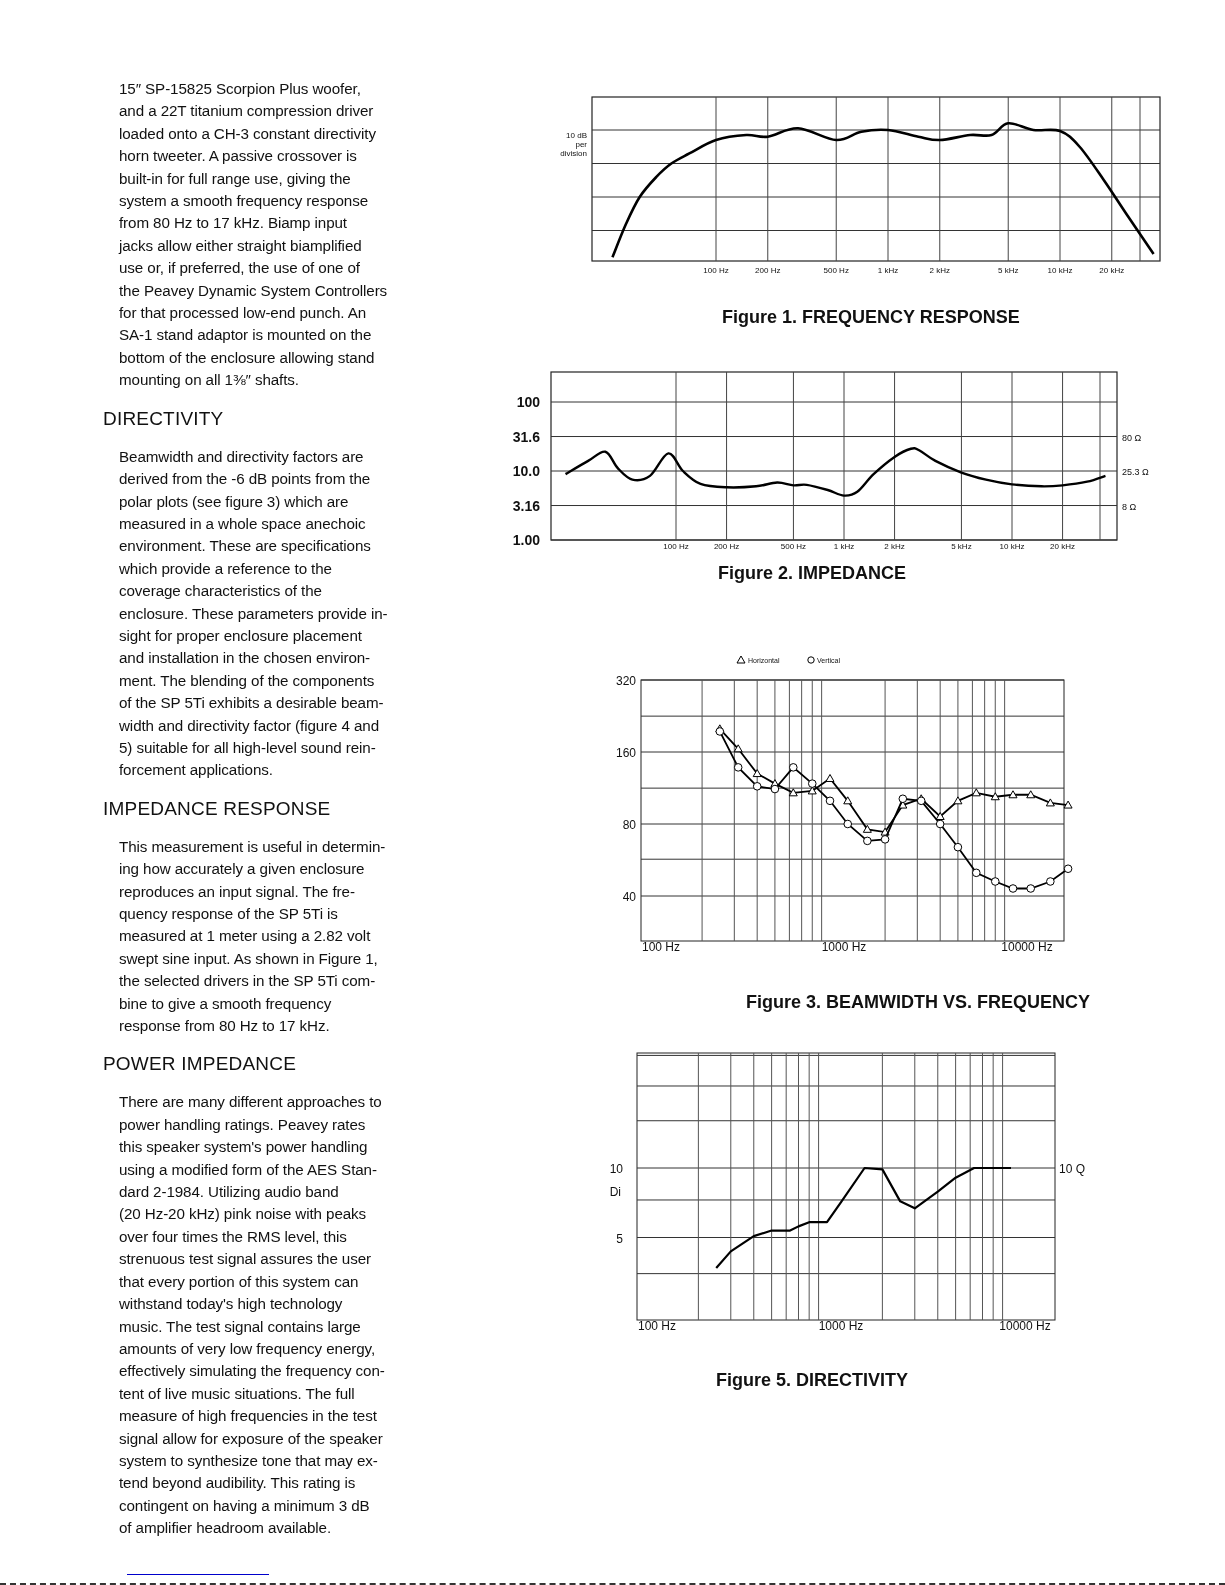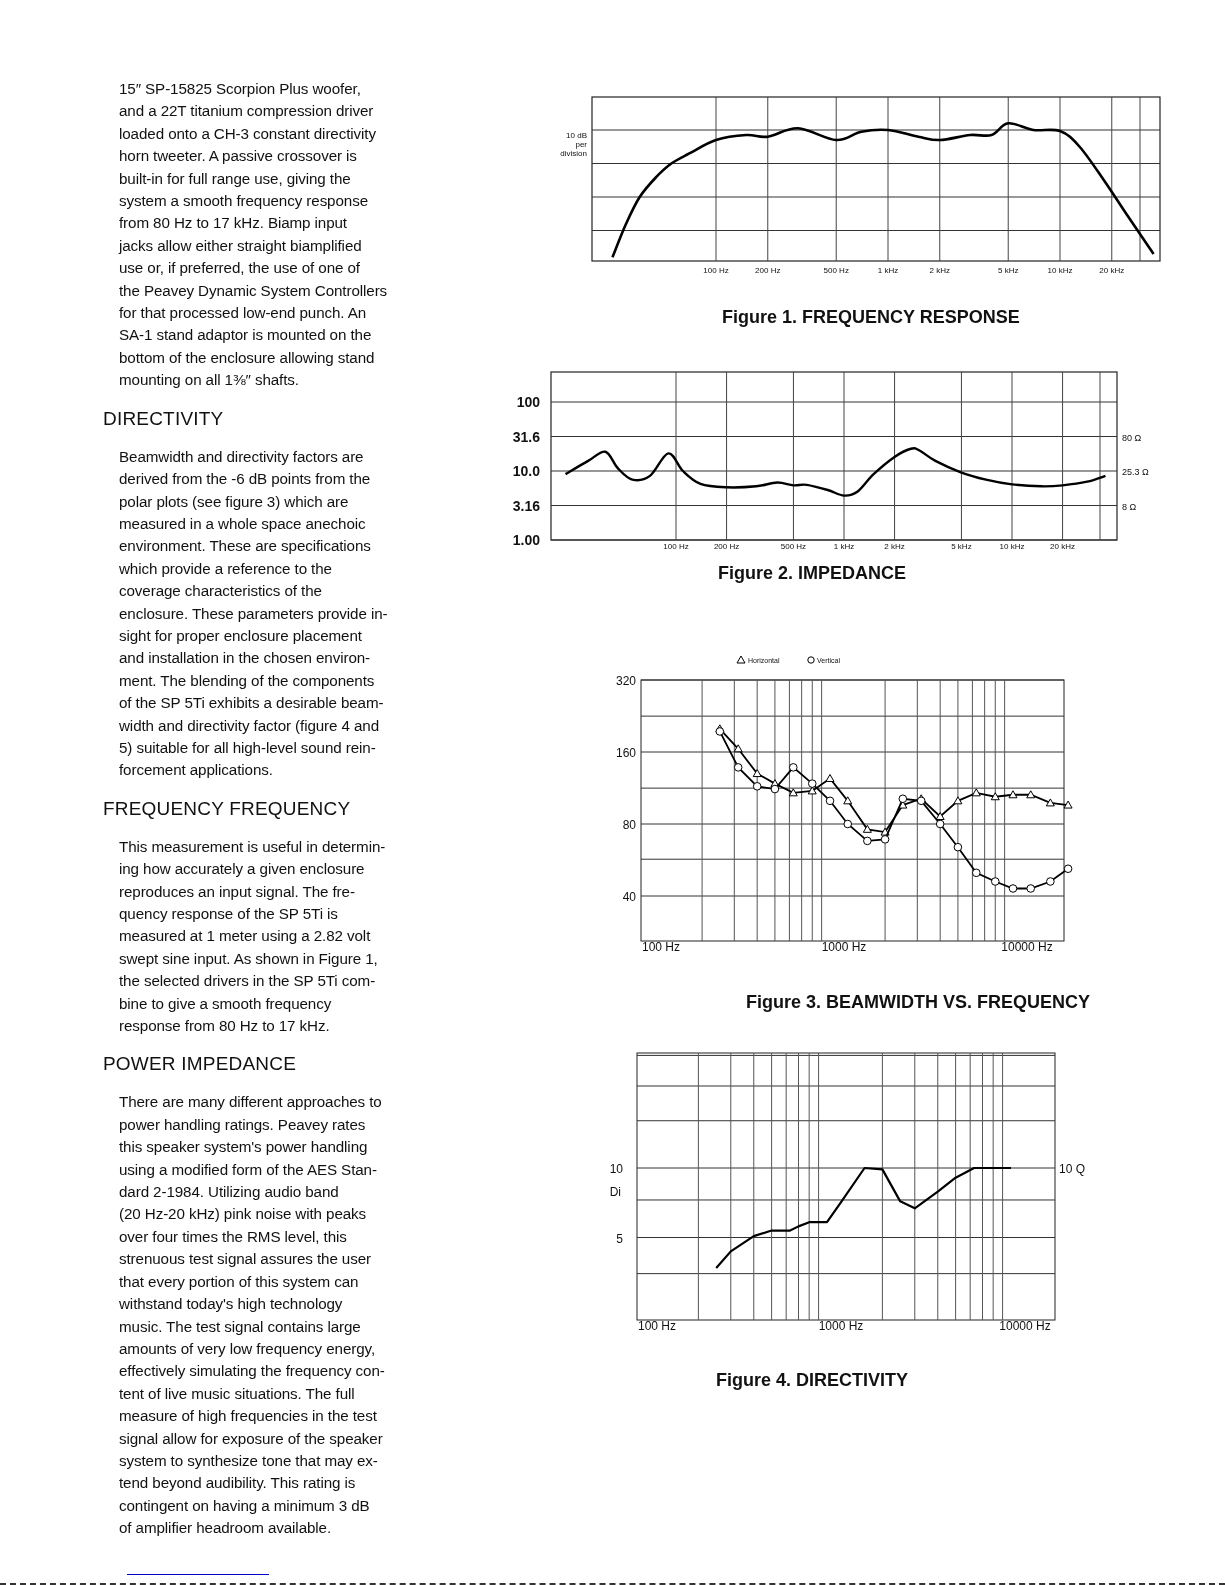--- a/index.html
+++ b/index.html
@@ -42,21 +42,21 @@
 which provide a reference to the
 coverage characteristics of the
 enclosure. These parameters provide in-
 sight for proper enclosure placement
 and installation in the chosen environ-
 ment. The blending of the components
 of the SP 5Ti exhibits a desirable beam-
 width and directivity factor (figure 4 and
 5) suitable for all high-level sound rein-
 forcement applications.</p>
-  <h2 class="heading">FREQUENCY FREQUENCY</h2>
+  <h2 class="heading">IMPEDANCE RESPONSE</h2>
   <p class="para">This measurement is useful in determin-
 ing how accurately a given enclosure
 reproduces an input signal. The fre-
 quency response of the SP 5Ti is
 measured at 1 meter using a 2.82 volt
 swept sine input. As shown in Figure 1,
 the selected drivers in the SP 5Ti com-
 bine to give a smooth frequency
 response from 80 Hz to 17 kHz.</p>
   <h2 class="heading">POWER IMPEDANCE</h2>
@@ -262,16 +262,16 @@
       <line x1="970.1798300705905" y1="1053" x2="970.1798300705905" y2="1320" stroke="#555" stroke-width="1"></line>
       <line x1="982.4980393626233" y1="1053" x2="982.4980393626233" y2="1320" stroke="#555" stroke-width="1"></line>
       <line x1="993.1685576065177" y1="1053" x2="993.1685576065177" y2="1320" stroke="#555" stroke-width="1"></line>
       <line x1="1002.5806217368358" y1="1053" x2="1002.5806217368358" y2="1320" stroke="#555" stroke-width="1"></line>
       <text x="657" y="1330" font-size="12" text-anchor="middle" fill="#111">100 Hz</text>
       <text x="841" y="1330" font-size="12" text-anchor="middle" fill="#111">1000 Hz</text>
       <text x="1025" y="1330" font-size="12" text-anchor="middle" fill="#111">10000 Hz</text>
       <polyline points="716.2209615956549,1268.08 730.7903108684179,1251.4 753.7790384043451,1236.1100000000001 771.6104807978274,1230.55 790.078661099459,1230.55 798.4980393626233,1226.38 809.1685576065177,1222.21 827,1222.21 841.5693492727629,1201.36 864.5580768086902,1168 882.3895192021726,1169.39 900.2209615956549,1201.36 914.7903108684179,1208.31 937.7790384043451,1191.6299999999999 955.6104807978274,1177.73 974.078661099459,1168 993.1685576065177,1168 1011,1168" fill="none" stroke="#000" stroke-width="2.2" stroke-linejoin="round"></polyline>
     </svg>
 </div>
-<div class="caption" style="left:716px;top:1370px;">Figure 4. DIRECTIVITY</div>
+<div class="caption" style="left:716px;top:1370px;">Figure 5. DIRECTIVITY</div>
 
 <div class="bottom-link"></div>
 <div class="bottom-rule"></div>
 
 </body></html>

